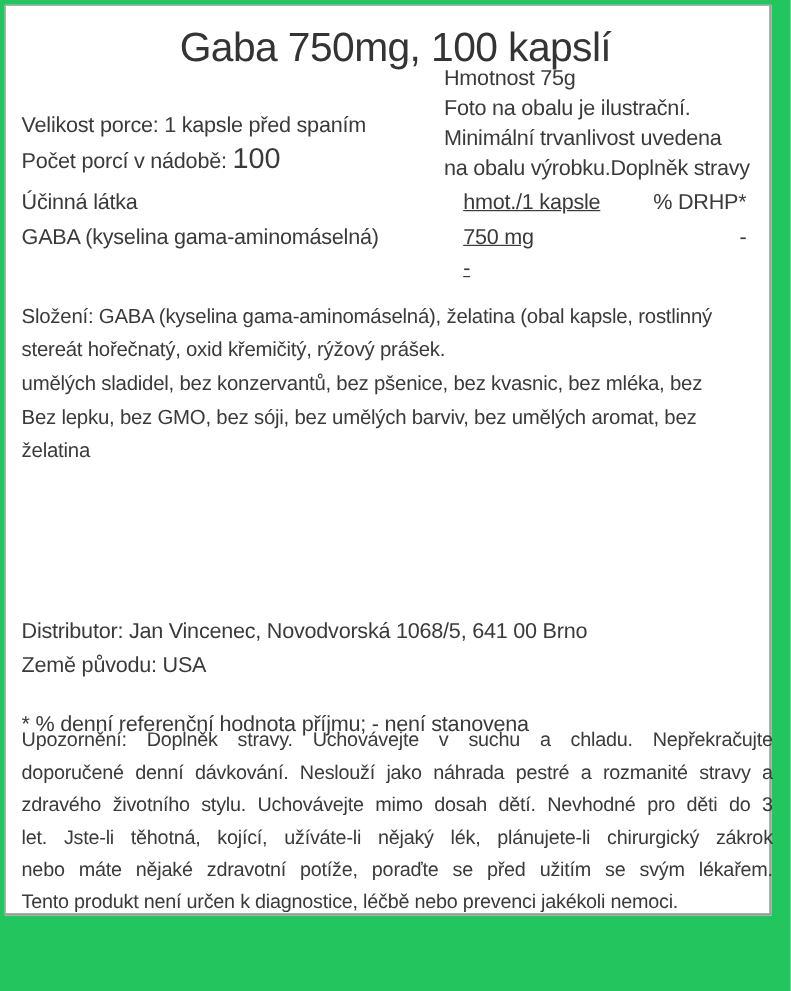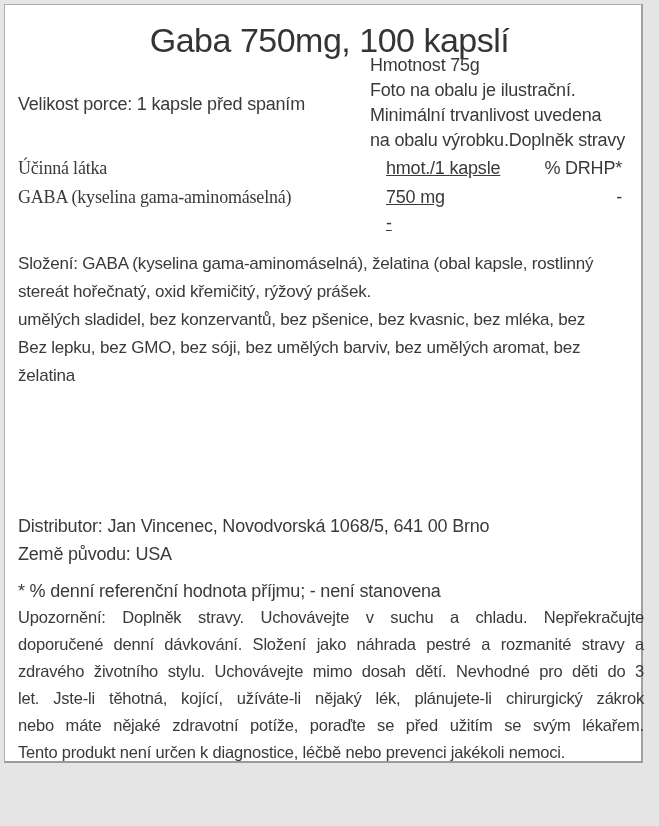--- a/index.html
+++ b/index.html
@@ -4,21 +4,21 @@
 <style>
   html, body {
     margin: 0;
     padding: 0;
     background: #ffffff;
   }
   .page {
     position: relative;
     width: 659px;
     height: 826px;
-    background: #e5e5e5;
+    background: #22c55e;
     font-family: "Liberation Sans", sans-serif;
     color: #3a3a3a;
     overflow: hidden;
   }
   .label-box {
     position: absolute;
     left: 4px;
     top: 4px;
     width: 639px;
     height: 759px;
@@ -77,21 +77,21 @@
   }
 
   .nutr-row {
     left: 18px;
     width: 604px;
     display: flex;
     align-items: baseline;
     font-size: 18px;
     letter-spacing: -0.2px;
   }
-  .nutr-row .c-ing   { width: 368px; white-space: nowrap; font-family: Liberation Serif, serif; }
+  .nutr-row .c-ing   { width: 368px; white-space: nowrap; }
   .nutr-row .c-amt   { width: 152px; white-space: nowrap; text-decoration: underline; }
   .nutr-row .c-drhp  { flex: 1; text-align: right; white-space: nowrap; }
   .row-header { top: 158px; }
   .row-1      { top: 187px; }
   .row-2      { top: 213px; }
 
   .body-paras {
     left: 18px;
     top: 250px;
     width: 626px;
@@ -110,21 +110,21 @@
   }
   .distributor-block .line {
     font-size: 18px;
     line-height: 28px;
     white-space: nowrap;
     letter-spacing: -0.2px;
   }
 
   .ref-note {
     left: 18px;
-    top: 578px;
+    top: 590px;
     width: 626px;
     font-size: 18px;
     line-height: 26px;
     white-space: nowrap;
     letter-spacing: -0.2px;
   }
 
   .warning {
     left: 18px;
     top: 604px;
@@ -152,20 +152,24 @@
 
   <div class="abs right-info">
     <div class="line">Hmotnost 75g</div>
     <div class="line">Foto na obalu je ilustrační.</div>
     <div class="line">Minimální trvanlivost uvedena</div>
     <div class="line">na obalu výrobku.Doplněk stravy</div>
   </div>
 
   <div class="abs serving">
     <div class="serving-size">Velikost porce: 1 kapsle před spaním</div>
+    <div class="serving-count">
+      <span>Počet porcí v nádobě: </span>
+      <span class="big-value">100</span>
+    </div>
   </div>
 
   <div class="abs nutr-row row-header">
     <span class="c-ing">Účinná látka</span>
     <span class="c-amt">hmot./1 kapsle</span>
     <span class="c-drhp">% DRHP*</span>
   </div>
 
   <div class="abs nutr-row row-1">
     <span class="c-ing">GABA (kyselina gama-aminomáselná)</span>
@@ -193,20 +197,20 @@
 
   <div class="abs distributor-block">
     <div class="line">Distributor: Jan Vincenec, Novodvorská 1068/5, 641 00 Brno</div>
     <div class="line">Země původu: USA</div>
   </div>
 
   <div class="abs ref-note">* % denní referenční hodnota příjmu; - není stanovena</div>
 
   <div class="abs warning">
     <div class="wline just">Upozornění: Doplněk stravy. Uchovávejte v suchu a chladu. Nepřekračujte</div>
-    <div class="wline just">doporučené denní dávkování. Složení jako náhrada pestré a rozmanité stravy a</div>
+    <div class="wline just">doporučené denní dávkování. Neslouží jako náhrada pestré a rozmanité stravy a</div>
     <div class="wline just">zdravého životního stylu. Uchovávejte mimo dosah dětí. Nevhodné pro děti do 3</div>
     <div class="wline just">let. Jste-li těhotná, kojící, užíváte-li nějaký lék, plánujete-li chirurgický zákrok</div>
     <div class="wline just">nebo máte nějaké zdravotní potíže, poraďte se před užitím se svým lékařem.</div>
     <div class="wline">Tento produkt není určen k diagnostice, léčbě nebo prevenci jakékoli nemoci.</div>
   </div>
 
 </div>
 
 </body></html>

